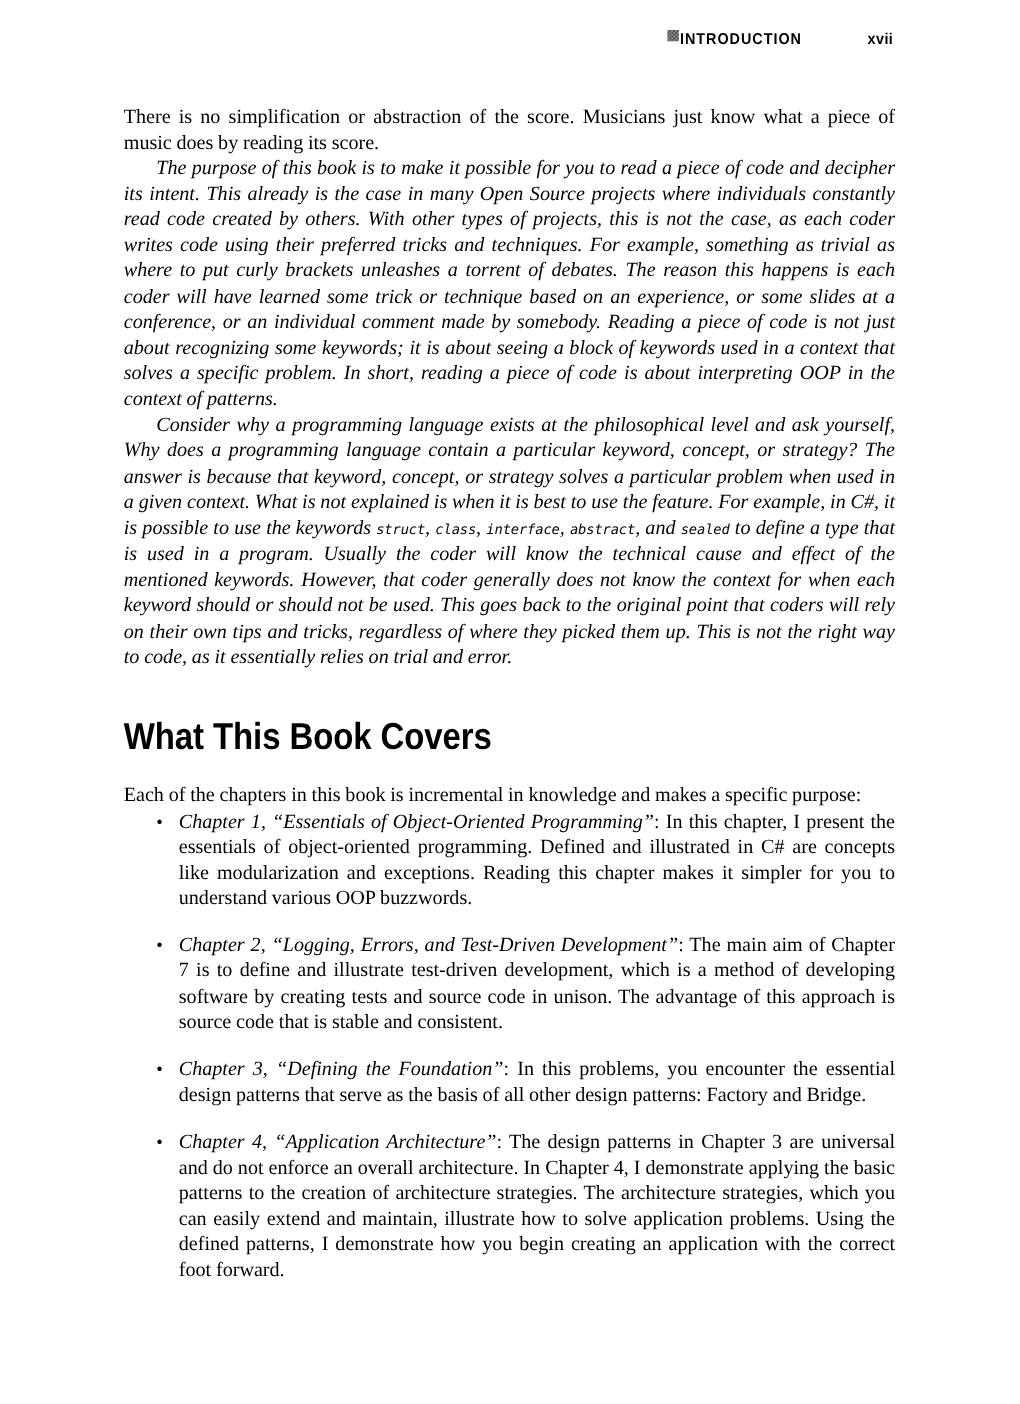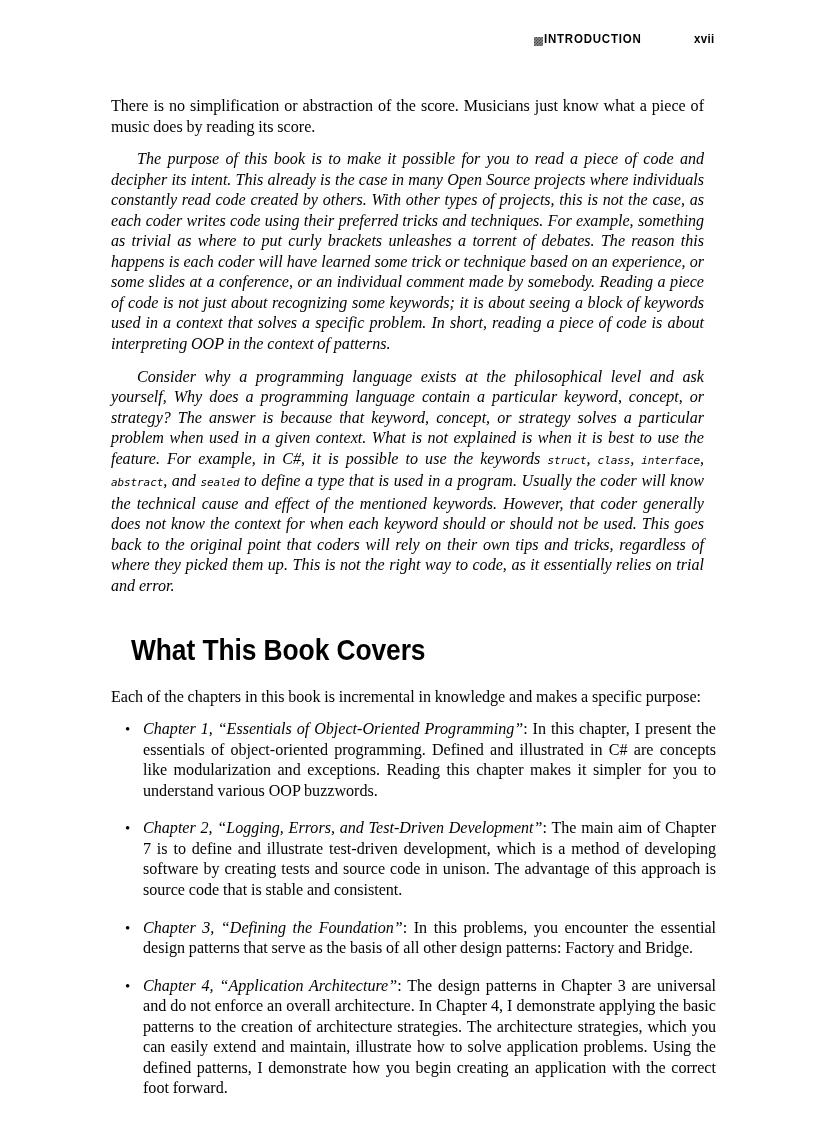--- a/index.html
+++ b/index.html
@@ -25,21 +25,21 @@
   }
 
   
   .running-head {
     position: absolute;
     left: 99px;
     right: 100px;
     top: 24px;
     height: 22px;
     display: flex;
-    align-items: flex-end;
+    align-items: flex-start;
     justify-content: flex-end;
   }
   .head-marker {
     display: inline-block;
     width: 9px;
     height: 9px;
     margin-right: 1px;
     position: relative;
     top: 0px;
     background-color: #8d8d8d;
@@ -71,21 +71,21 @@
 
   
   .column {
     position: absolute;
     left: 99px;
     top: 84px;
     width: 617px;
   }
 
   p.body {
-    margin: 12px;
+    margin: 0;
     font-size: 16.1px;
     line-height: 20.55px;
     text-align: justify;
     text-justify: inter-word;
     word-spacing: -0.2px;
     letter-spacing: -0.01px;
     font-stretch: condensed;
   }
   p.body.indent {
     text-indent: 26px;
@@ -108,21 +108,20 @@
     line-height: 32px;
     letter-spacing: -0.1px;
     color: #000000;
     transform: scaleX(0.88);
     transform-origin: left center;
     white-space: nowrap;
   }
   .section-wrap {
     margin-top: 37px;
     margin-bottom: 21px;
-    margin-left: 32px;
   }
 
   .lead {
     margin-bottom: 17px;
   }
 
   
   ul.chapters {
     margin: 0;
     padding: 0;

